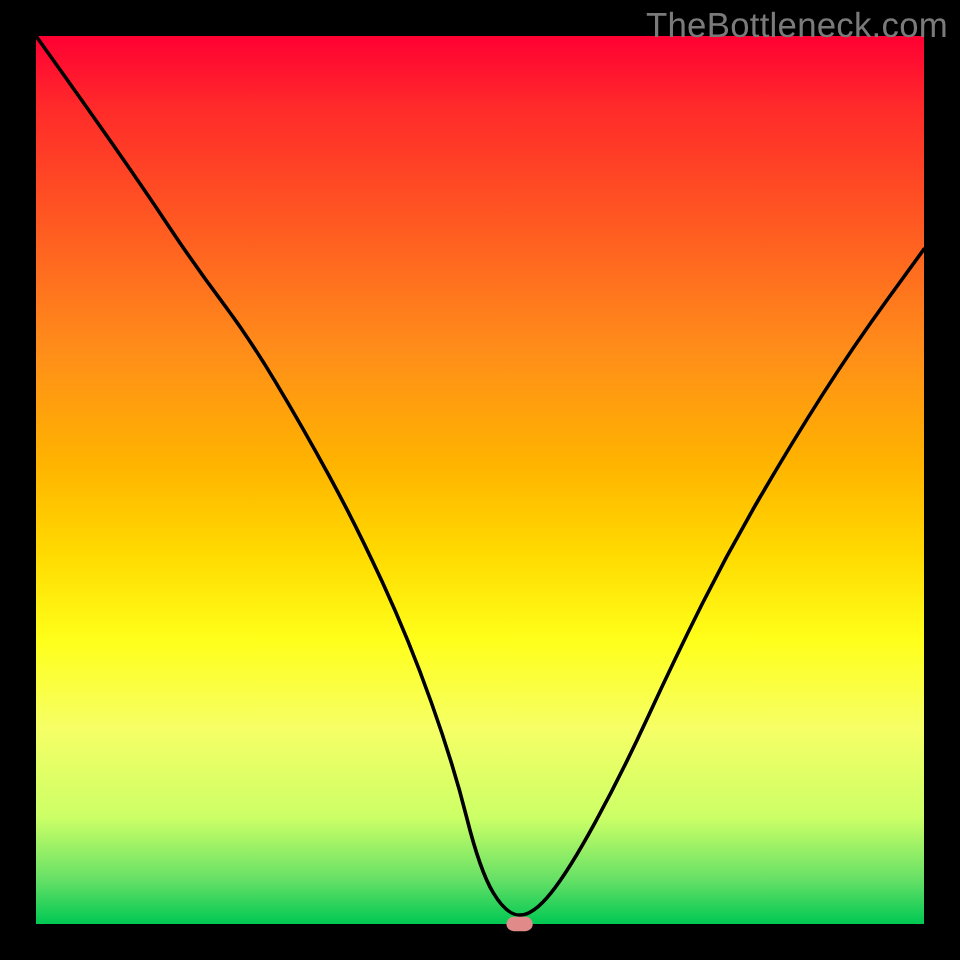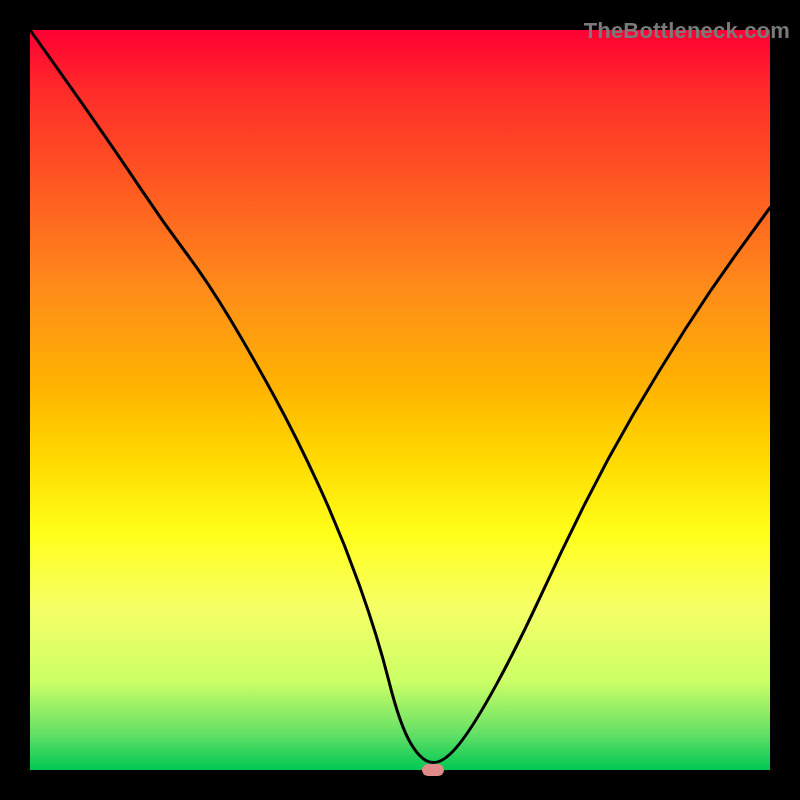--- a/index.html
+++ b/index.html
@@ -49,25 +49,25 @@
   .marker {
     position: absolute;
     width: 22px;
     height: 12px;
     background: #e08a8a;
     border-radius: 6px;
     transform: translate(-50%, -50%);
   }
   .watermark {
     position: absolute;
-    top: 18px;
+    top: 6px;
     right: 10px;
     color: #7a7a7a;
-    font-size: 22px;
-    font-weight: 700;
+    font-size: 29px;
+    font-weight: 400;
     letter-spacing: 0.2px;
   }
 </style>
 </head>
 <body>
 
 <div class="frame">
 
   <div class="plot">
 

